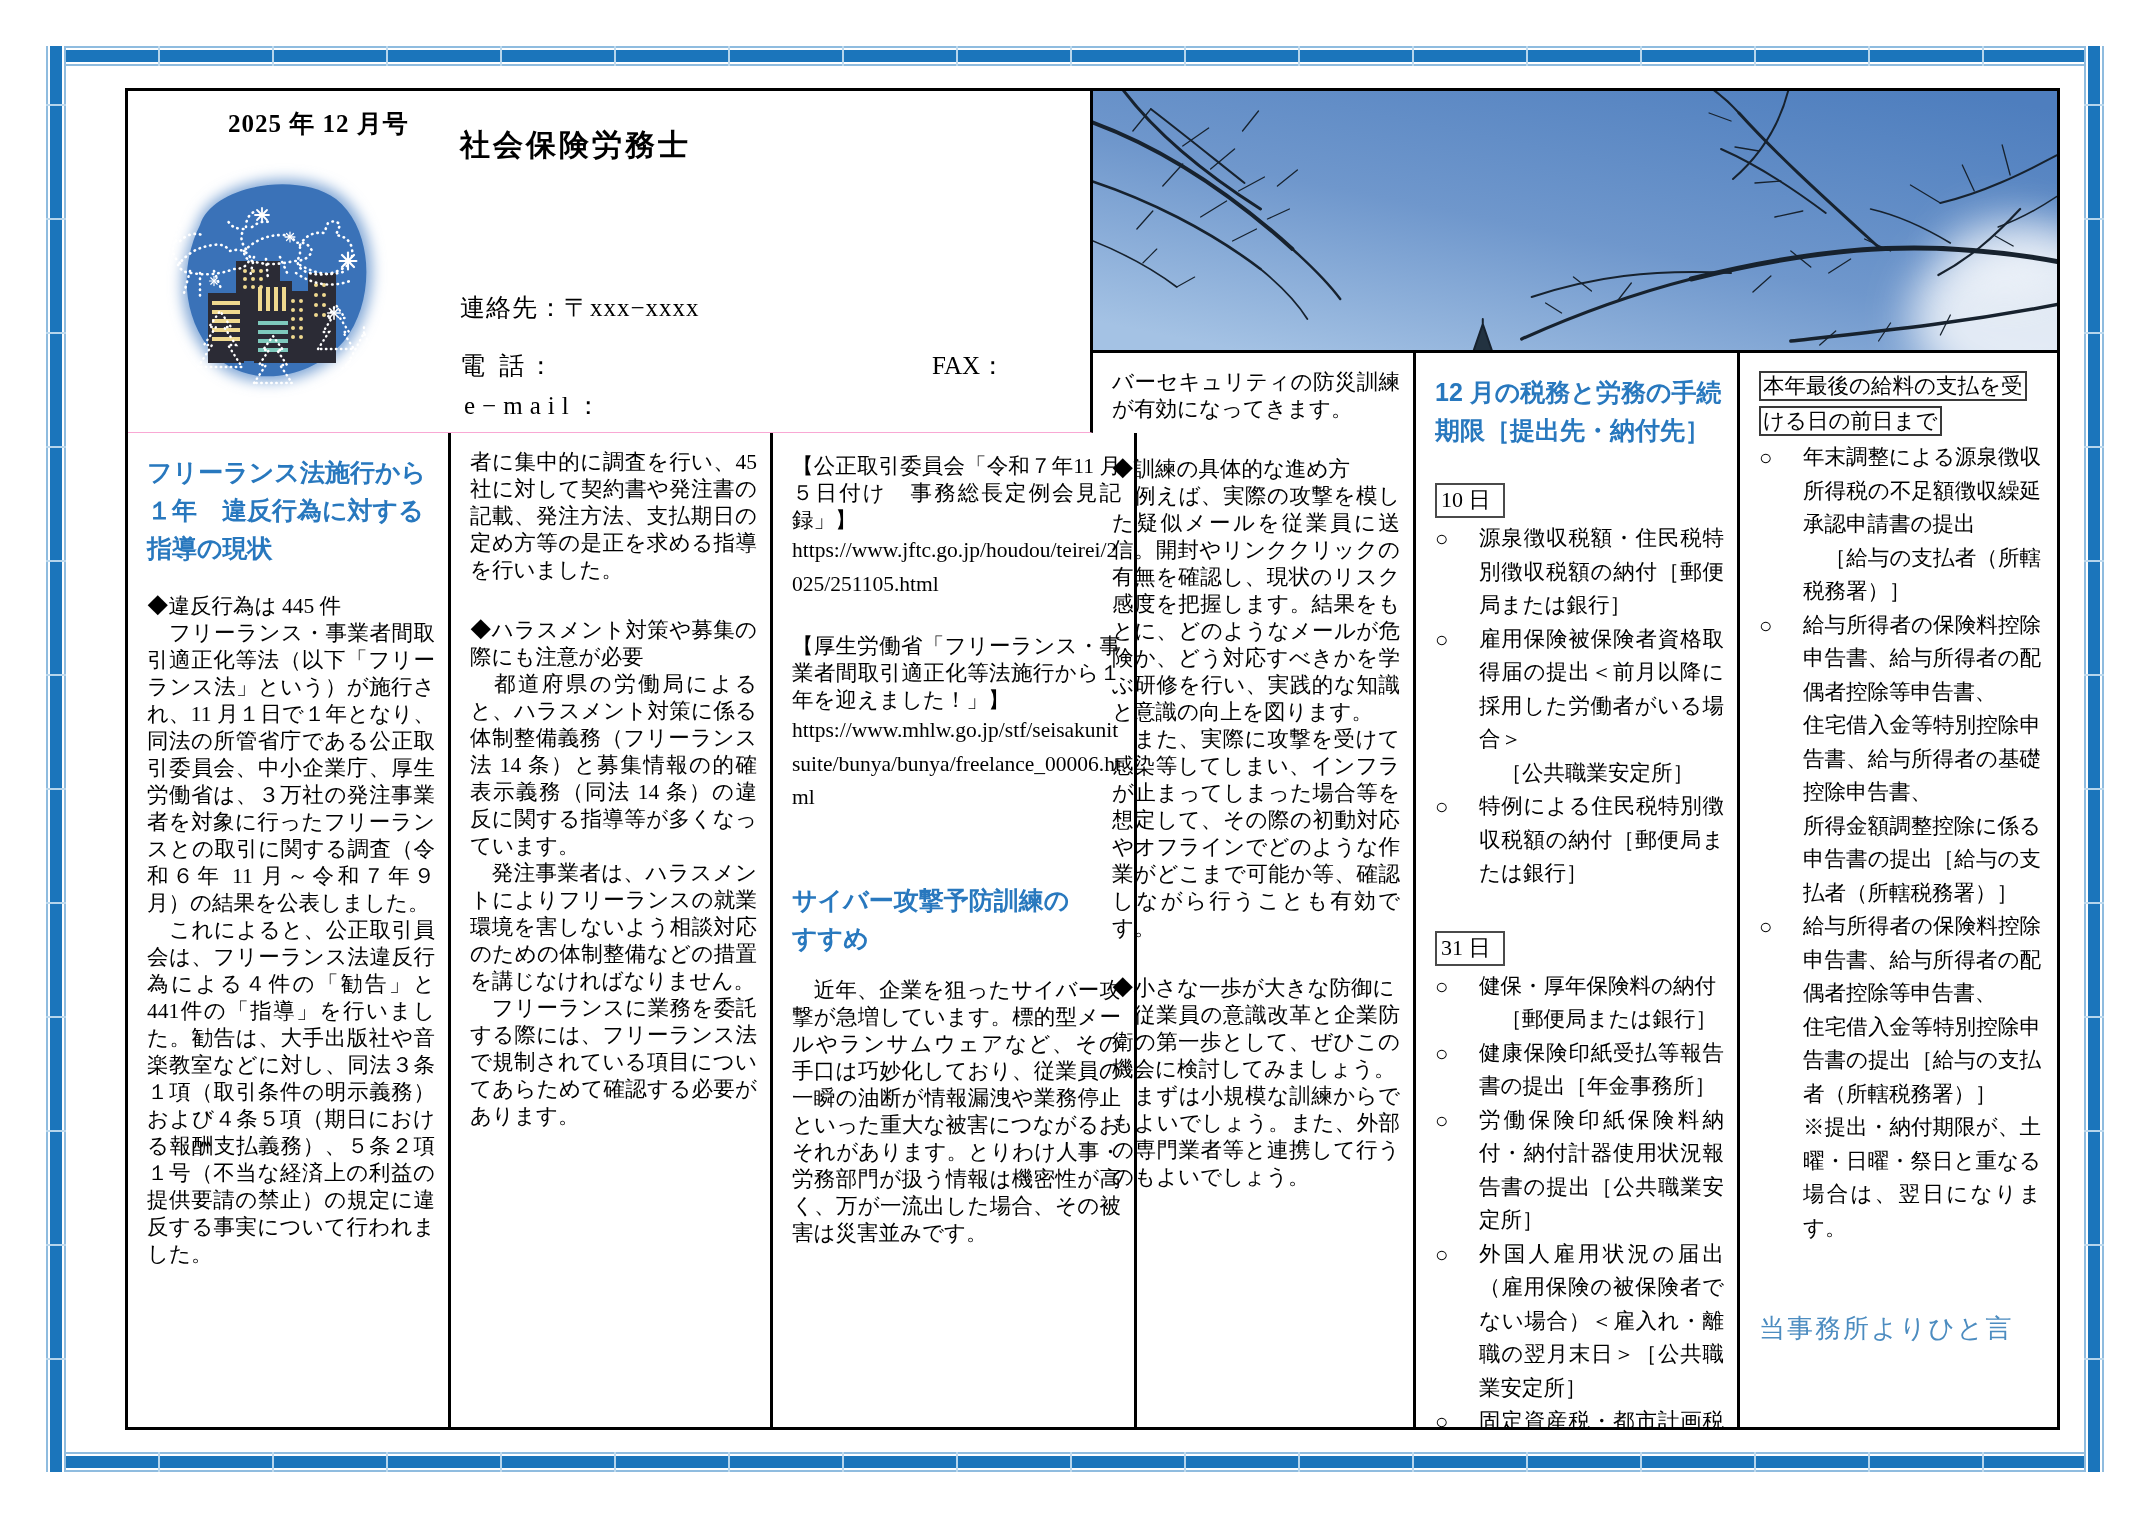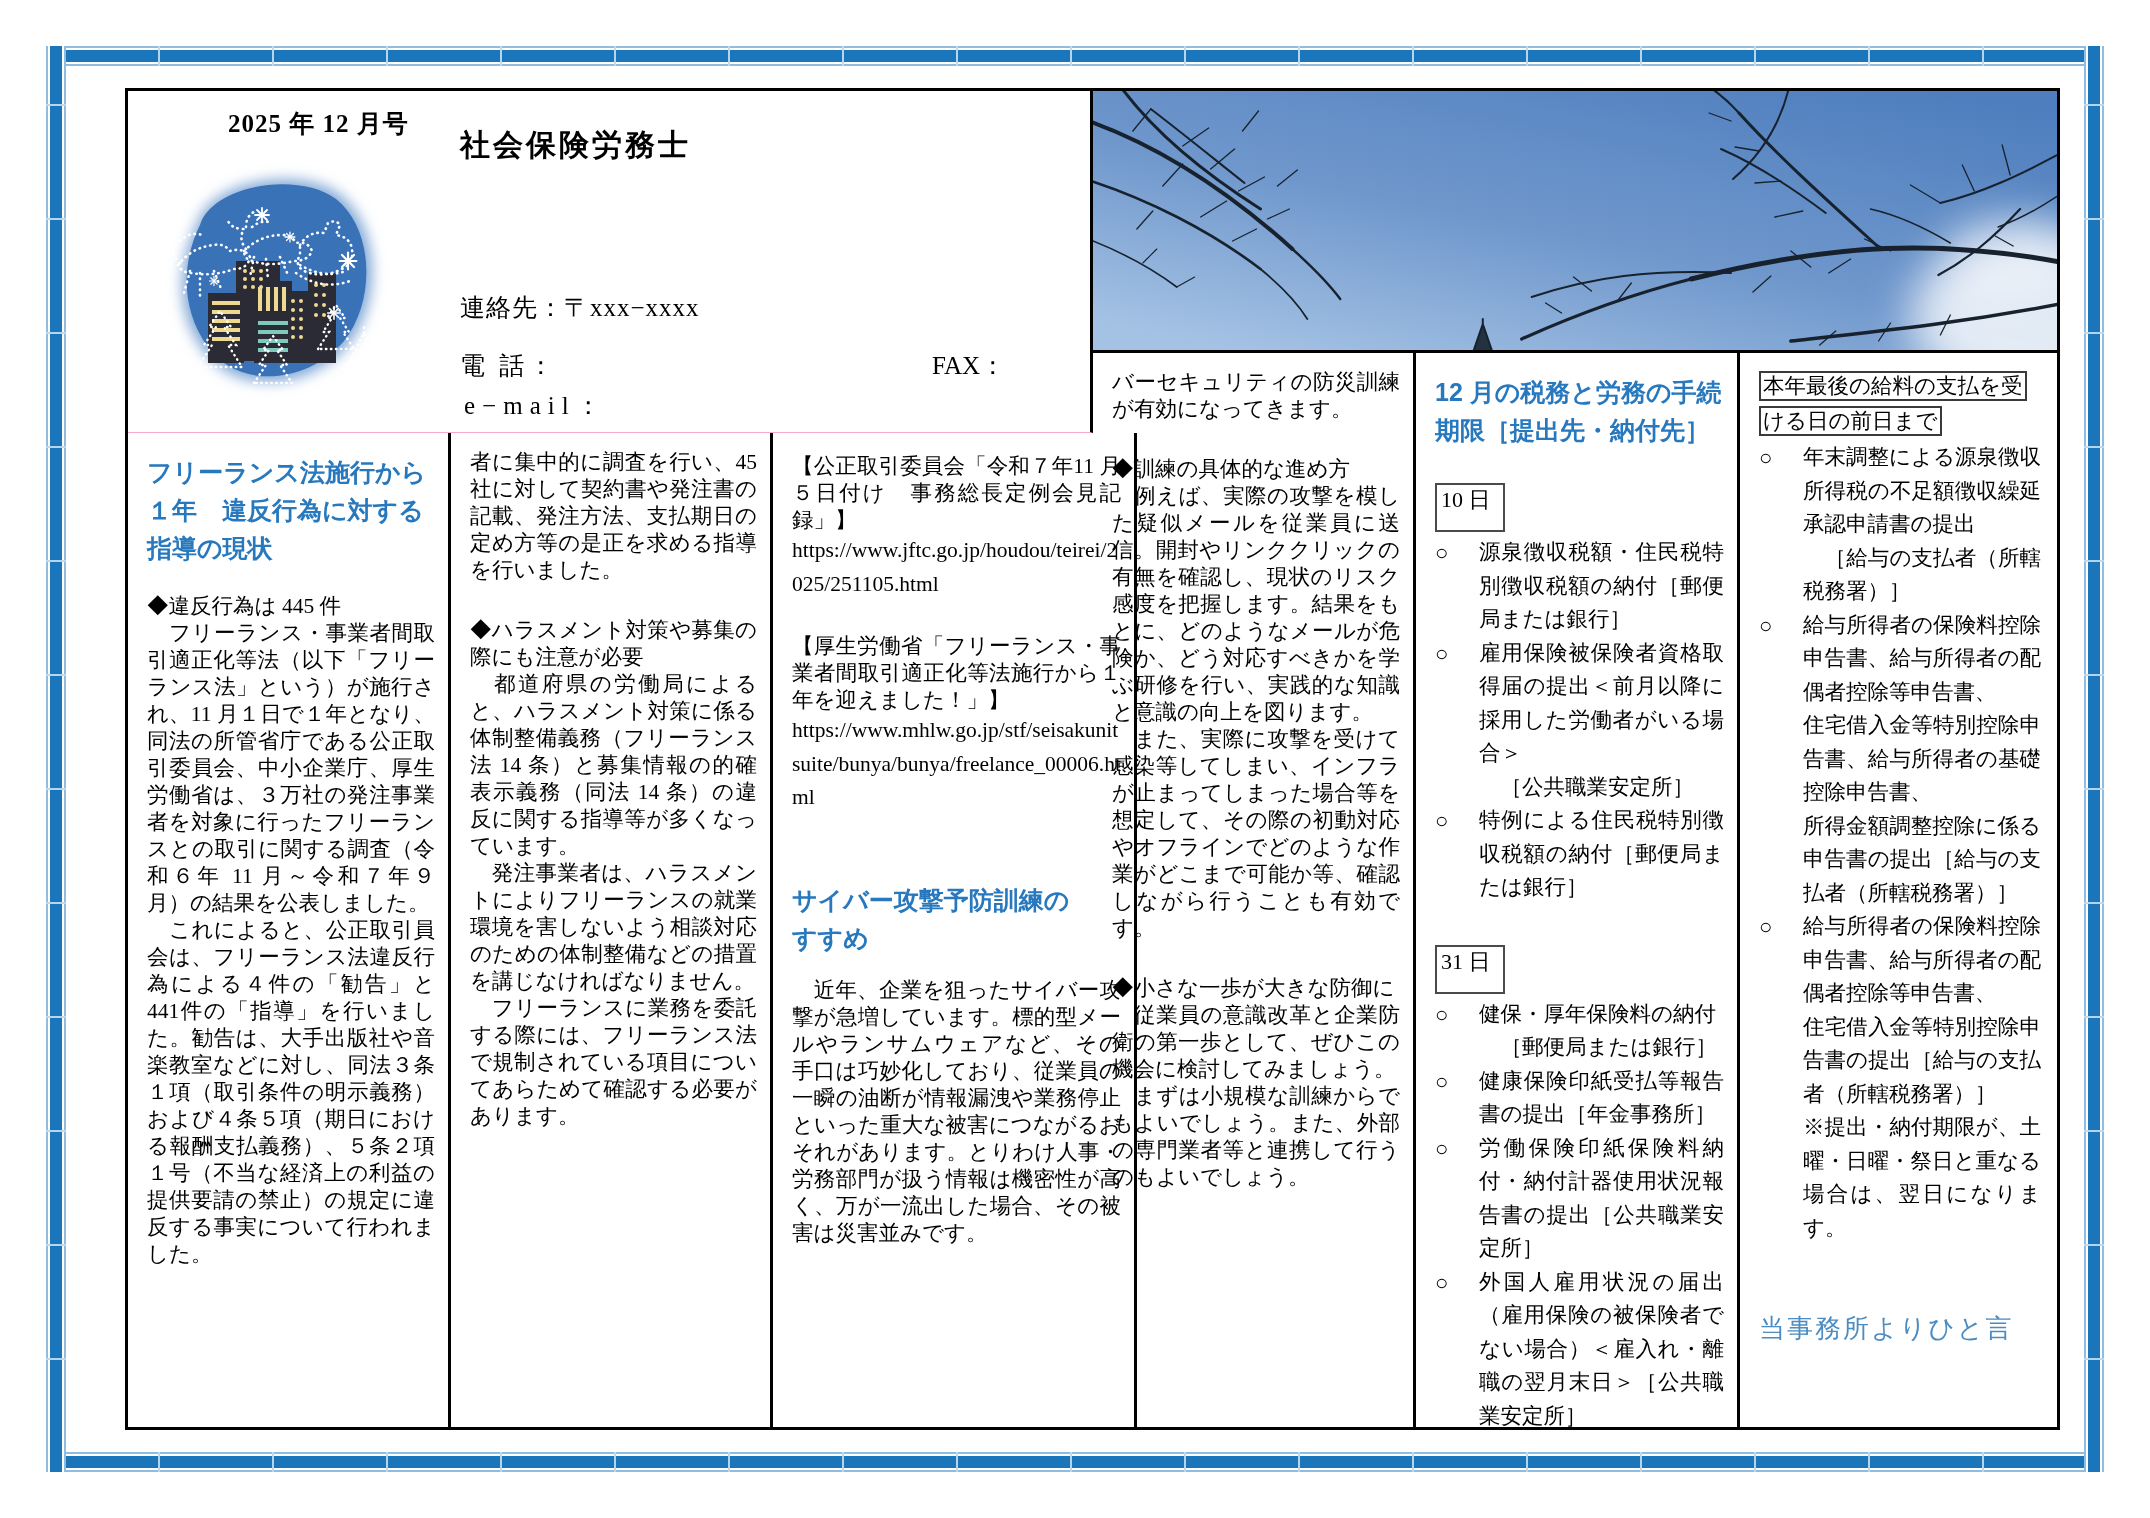--- a/index.html
+++ b/index.html
@@ -41,21 +41,21 @@
   .contact-line{position:absolute;left:332px;top:200px;font-size:25px;letter-spacing:1px;}
   .tel-line{position:absolute;left:332px;top:258px;font-size:25px;}
   .tel-line .tel{display:inline-block;width:472px;letter-spacing:4px;}
   .email-line{position:absolute;left:336px;top:298px;font-size:25px;letter-spacing:7px;}
   
   .b-h{font-family:"Liberation Sans",sans-serif;font-weight:bold;color:#2878BE;
        font-size:25px;line-height:38px;white-space:pre-wrap;margin:4px 0 12px;}
   .b-p{font-size:21.5px;line-height:27px;white-space:pre-wrap;text-align:justify;}
   .b-u{font-size:21.5px;line-height:33.5px;word-break:break-all;text-align:left;}
   .b-box{margin:6px 0 4px;}
-  .b-box span{display:inline-block;border:2px solid #4a4a4a;padding:0 12px 15px 4px;font-size:22px;line-height:30px;}
+  .b-box span{display:inline-block;border:2px solid #4a4a4a;padding:0 12px 1px 4px;font-size:22px;line-height:30px;}
   .b-bigbox{margin:0 0 2px;font-size:21.5px;line-height:35px;}
   .b-bigbox span{border:2px solid #3a3a3a;padding:1px 2px;box-decoration-break:clone;-webkit-box-decoration-break:clone;}
   .b-li{display:flex;font-size:21.5px;line-height:33.5px;}
   .b-li .mk{flex:none;width:44px;font-size:22px;}
   .b-li .tx{flex:1;white-space:pre-wrap;text-align:justify;}
   .b-blue{font-family:"Liberation Sans",sans-serif;color:#4C8CC0;font-size:26px;letter-spacing:2px;margin-top:8px;}
   .b-sp{width:100%;}
 </style>
 </head>
 <body>

